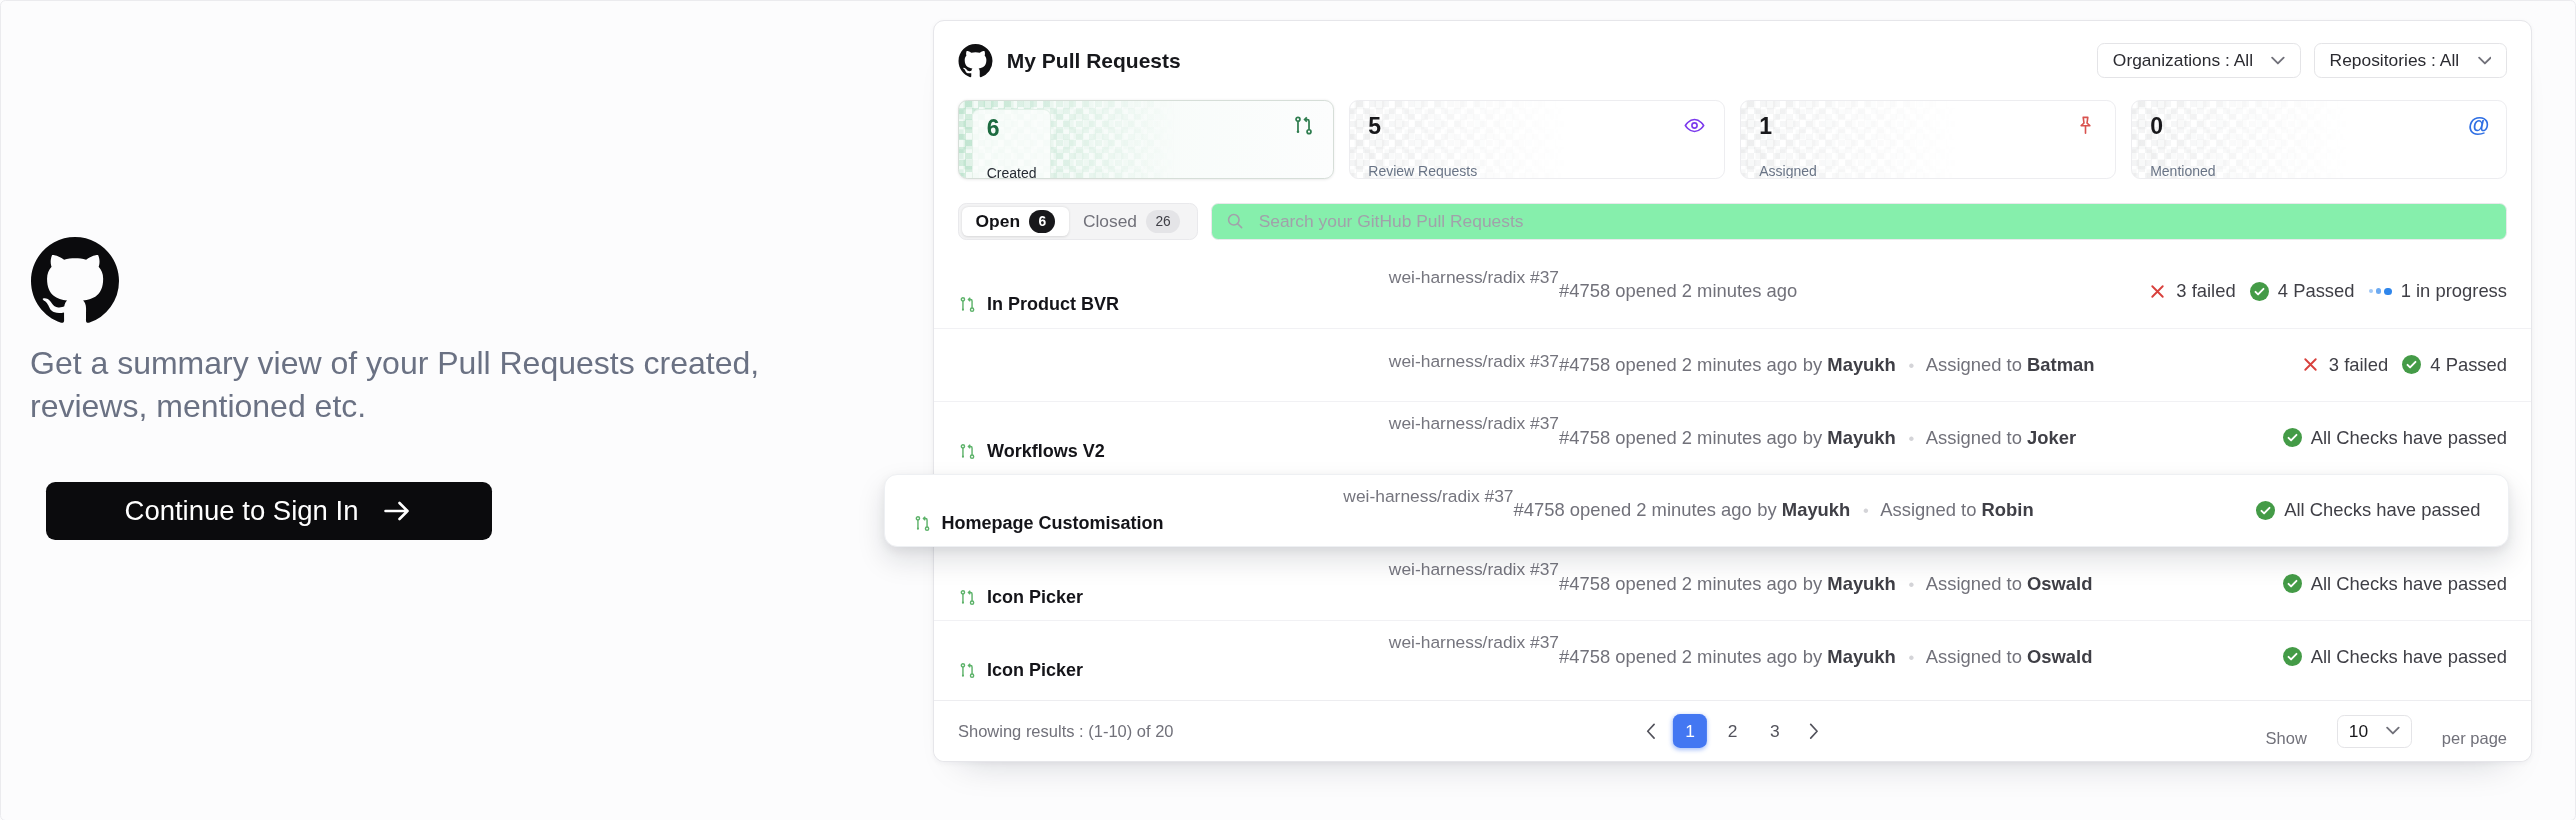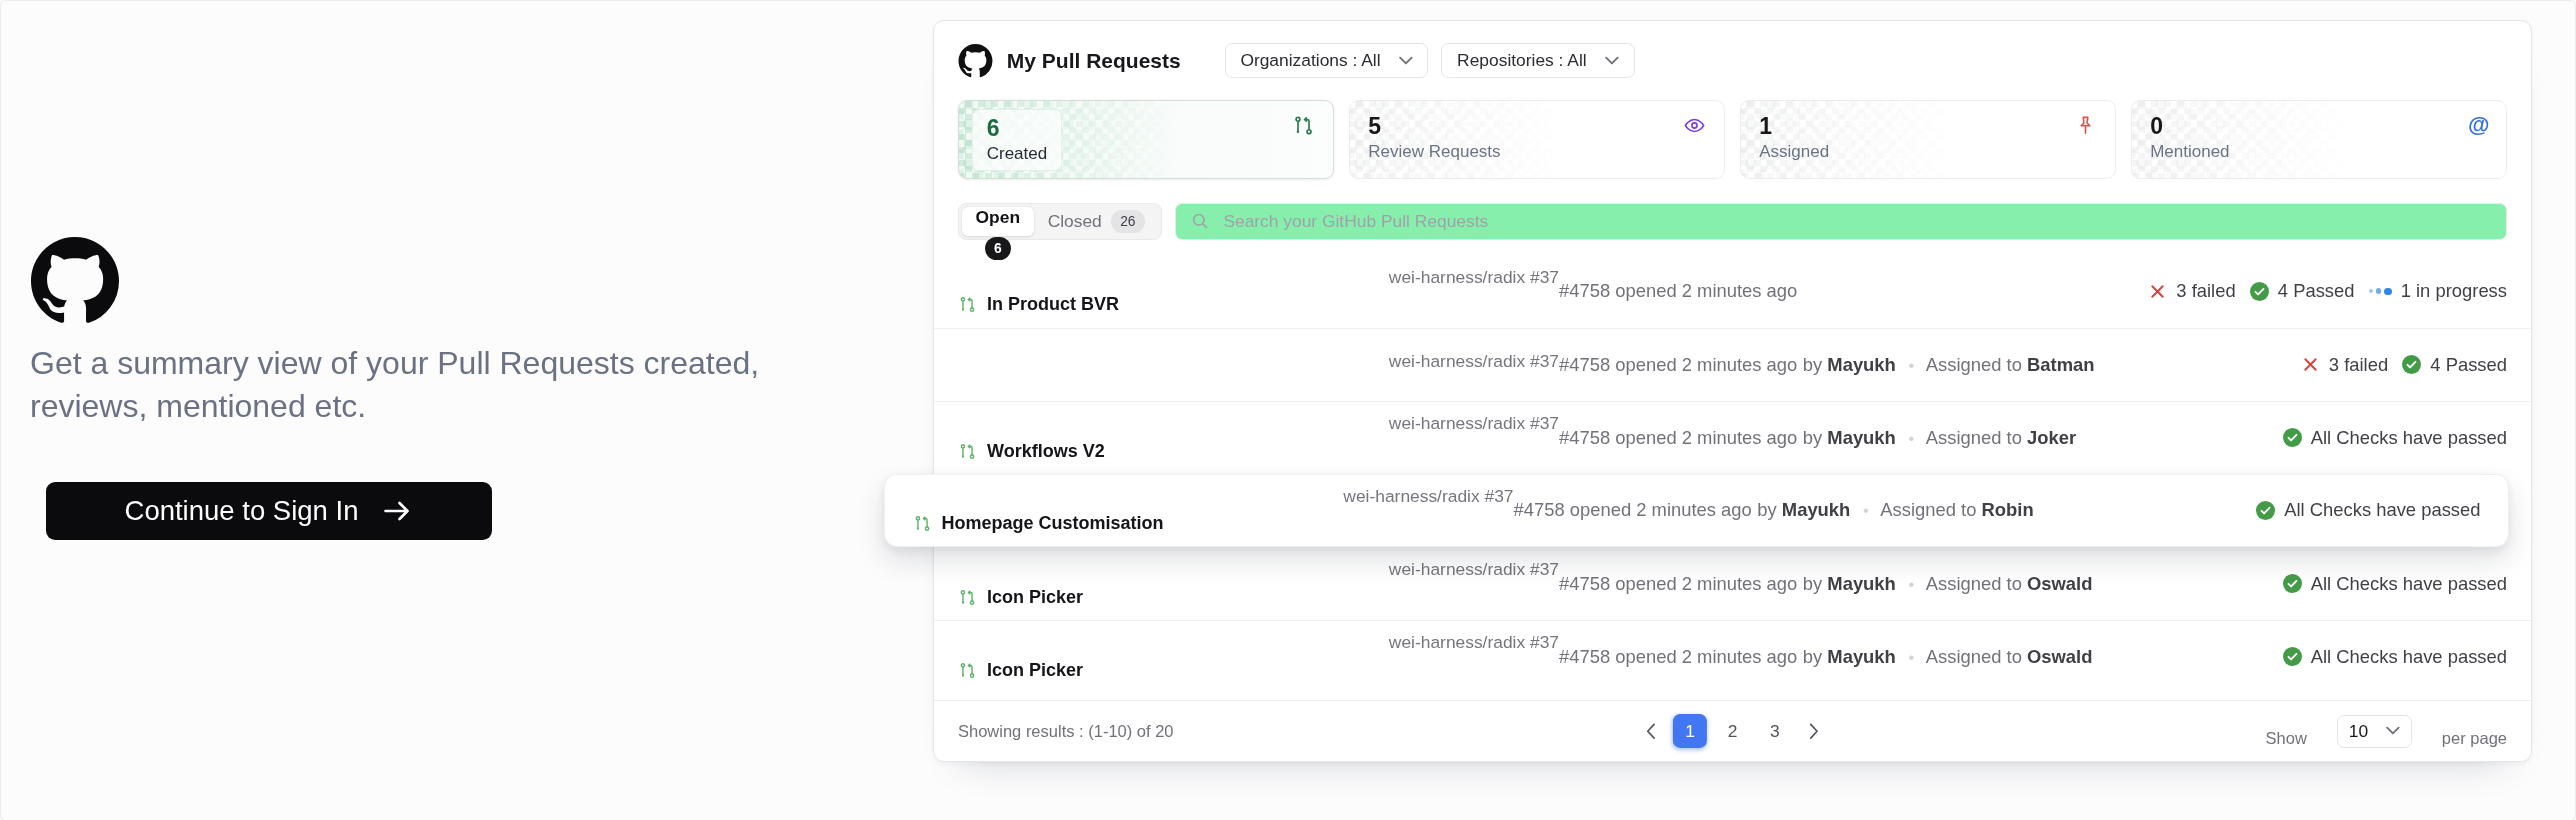--- a/index.html
+++ b/index.html
@@ -14,21 +14,21 @@
   .signin p{margin:16.5px 0 0;font-size:32px;line-height:1.36;color:#6a7183;max-width:808px;}
   .cta{margin-top:53px;display:inline-flex;align-items:center;justify-content:center;gap:24px;
        min-width:446px;height:58px;background:#0b0b0d;color:#fff;border:none;border-radius:9.2px;
        font-size:27.5px;font-family:inherit;cursor:pointer;margin-left:16px;}
   .cta svg{width:31px;height:24px;}
 
   
   .panel{position:absolute;left:933px;top:20px;width:1597px;height:740px;background:#fff;
          border:0.9px solid #e6e6ea;border-radius:11px;
          box-shadow:0 24px 37px -27.5px rgba(15,23,42,.22), 0 1.8px 5.5px rgba(15,23,42,.04);}
-  .panel-header{display:flex;align-items:center;padding:22px 24px 0;gap:44px;}
+  .panel-header{display:flex;justify-content:space-between;align-items:center;padding:22px 24px 0;gap:44px;}
   .ph-left{display:flex;align-items:center;gap:13.8px;}
   .gh-logo-small{width:35px;height:34px;color:#101012;}
   .panel-title{font-size:21px;font-weight:700;color:#17181c;}
   .ph-right{display:flex;gap:13px;}
   .select{height:35px;min-width:184px;box-sizing:border-box;display:flex;align-items:center;justify-content:space-between;
           gap:18.4px;padding:0 14.7px;border:0.9px solid #e4e4e7;border-radius:7.3px;background:#fff;
           font-size:17.4px;color:#2b2b31;cursor:pointer;}
   .chev{width:13.8px;height:9.2px;stroke:#71717a;fill:none;stroke-width:1.6;stroke-linecap:round;stroke-linejoin:round;}
 
   
@@ -43,32 +43,32 @@
   .stat.selected{border-color:#d6ded8;box-shadow:0 0.9px 2.8px rgba(0,0,0,.08);
     background:linear-gradient(90deg,#f3faf6,#fcfdfd);}
   .stat.selected::before{
     background-image:repeating-conic-gradient(rgba(52,168,103,.18) 0% 25%, transparent 0% 50%),
                      repeating-conic-gradient(rgba(52,168,103,.10) 0% 25%, transparent 0% 50%);}
   .stat-body{position:absolute;left:18.4px;top:13.8px;z-index:1;}
   .stat.selected .stat-body{left:13px;top:8.3px;padding:7.3px 14.7px;border-radius:7.3px;
     background:rgba(250,253,251,.85);box-shadow:inset 0 0 0 0.9px rgba(190,220,200,.35);}
   .stat-value{font-size:23px;font-weight:700;color:#18181b;line-height:1;}
   .stat.selected .stat-value{color:#1d6b40;}
-  .stat-label{margin-top:4px;font-size:17px;color:#697486;}
+  .stat-label{margin-top:25px;font-size:14px;color:#697486;}
   .stat.selected .stat-label{color:#262b33;}
   .stat-icon{position:absolute;right:18.4px;top:13px;width:23px;height:23px;z-index:1;}
   .icon-green{color:#2f7d4f;} .icon-purple{color:#7c3aed;} .icon-red{color:#d9534f;}
   .at-glyph{position:absolute;right:16.5px;top:11px;z-index:1;font-size:22px;font-weight:700;color:#2f6fe4;}
 
   
   .toolbar{display:flex;gap:13px;margin:24px 24px 0;}
   .seg{display:flex;align-items:center;background:#f4f4f5;border:0.9px solid #e9e9ec;border-radius:8.3px;padding:2.8px;height:37px;box-sizing:border-box;}
   .seg-item{display:flex;align-items:center;gap:9.2px;height:100%;padding:0 13.8px;border-radius:6.4px;
             font-size:17.4px;color:#71717a;cursor:pointer;background:transparent;border:none;font-family:inherit;}
-  .seg-item.active{background:#fff;color:#121216;font-weight:700;box-shadow:0 0.9px 2.8px rgba(0,0,0,.12);flex-direction:column;}
+  .seg-item.active{background:#fff;color:#121216;font-weight:700;box-shadow:0 0.9px 2.8px rgba(0,0,0,.12);}
   .badge{border-radius:917px;font-size:13.8px;line-height:1;padding:4.6px 9.2px;}
   .badge-dark{background:#18181b;color:#fff;}
   .badge-light{background:#e4e4e7;color:#3f3f46;}
   .searchbox{flex:1;display:flex;align-items:center;gap:12px;height:37px;box-sizing:border-box;
              border:0.9px solid #e9e9ec;border-radius:7.3px;padding:0 14.7px;background:#86efac;}
   .searchbox svg{width:18.4px;height:18.4px;stroke:#a1a1aa;fill:none;stroke-width:1.7;stroke-linecap:round;}
   .searchbox input{border:none;outline:none;flex:1;font-size:17.4px;font-family:inherit;color:#18181b;background:transparent;}
   .searchbox input::placeholder{color:#a1a1aa;}
 
   

